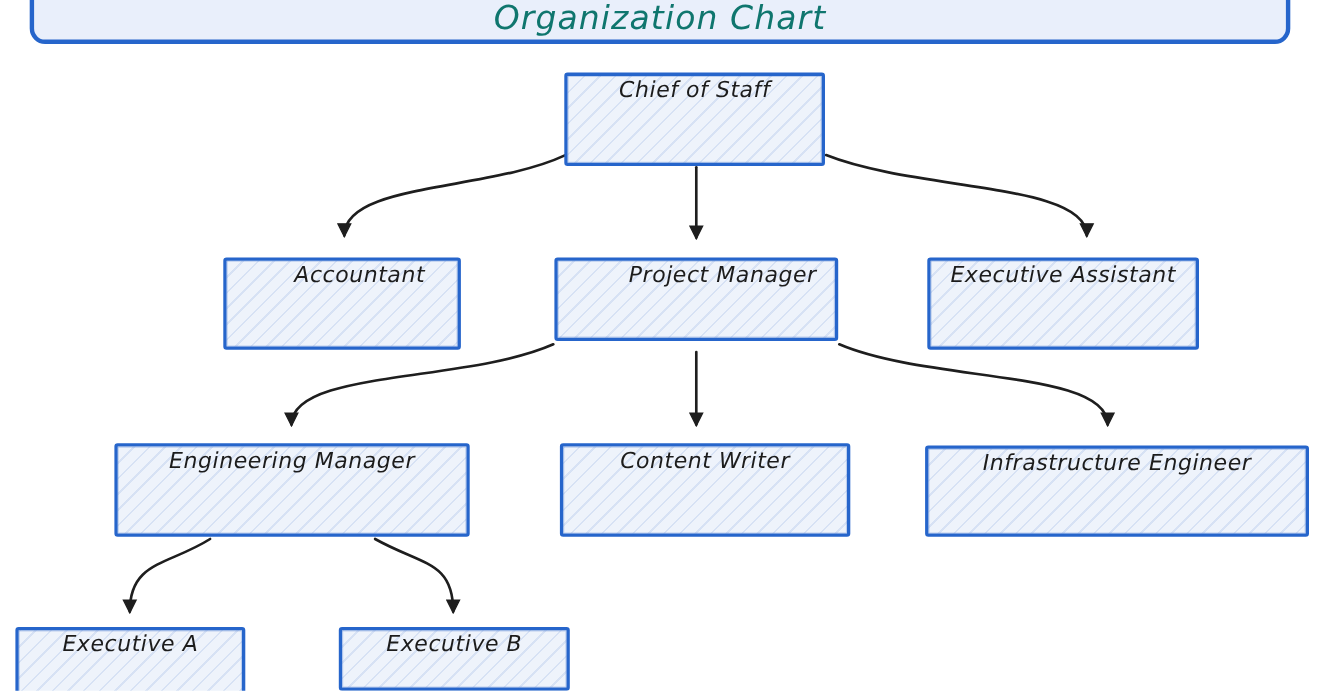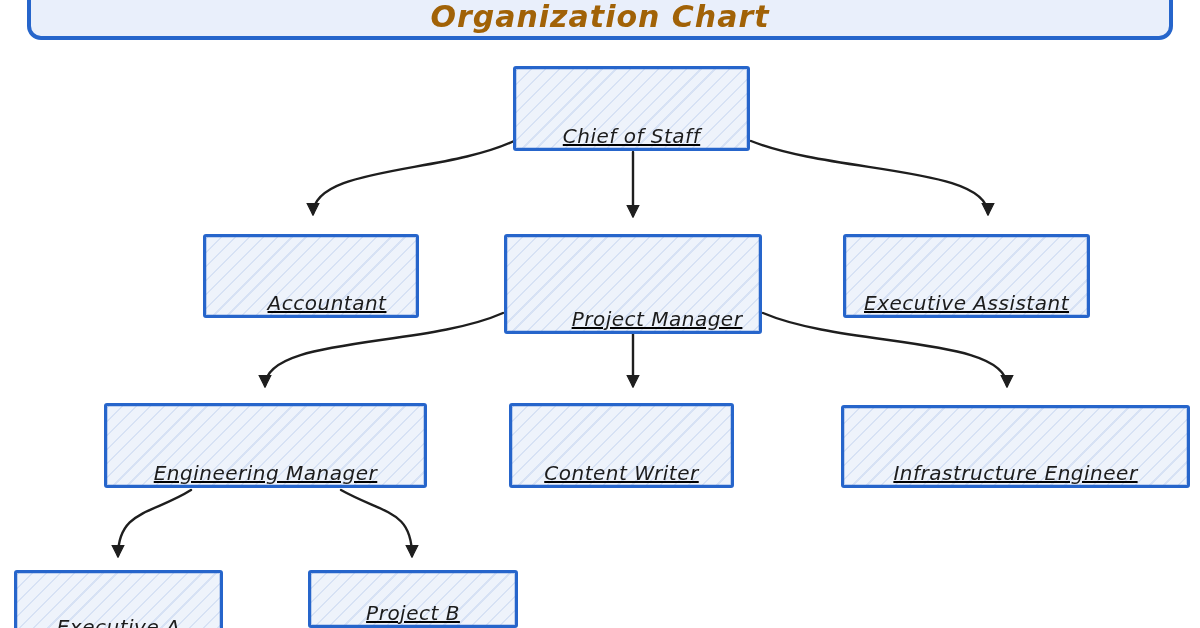--- a/index.html
+++ b/index.html
@@ -29,45 +29,44 @@
     border-radius: 14px;
     display: flex;
     align-items: flex-end;
     justify-content: center;
     box-sizing: border-box;
     padding-bottom: 3px;
   }
   .banner-title {
     font-size: 30px;
     font-style: italic;
-    font-weight: 700;
+    font-weight: 400;
     letter-spacing: 1px;
-    color: #a16207;
+    color: #0f766e;
     line-height: 1.1;
     white-space: nowrap;
   }
   
   .node {
     position: absolute;
     box-sizing: border-box;
     border: 3px solid #2665cb;
     border-radius: 3px;
     background-color: #eef3fb;
     background-image: repeating-linear-gradient(
       135deg,
       rgba(59, 110, 200, 0.13) 0px,
       rgba(59, 110, 200, 0.13) 1.6px,
       transparent 1.6px,
       transparent 10px
     );
     display: flex;
-    align-items: flex-end;
+    align-items: flex-start;
     justify-content: center;
     box-shadow: inset 0 0 0 1px rgba(38, 101, 203, 0.25);
-    text-decoration: underline;
   }
   .node-label {
     font-size: 20px;
     font-style: italic;
     font-weight: 500;
     color: #1c1c1c;
     white-space: nowrap;
     letter-spacing: 0.5px;
   }
   
@@ -112,36 +111,36 @@
     <div class="banner-title">Organization Chart</div>
   </div>
 
   <div id="nodes-layer">
       <div class="node" style="left: 513px; top: 66px; width: 237px; height: 85px;">
         <span class="node-label">Chief of Staff</span>
       </div>
       <div class="node" style="left: 203px; top: 234px; width: 216px; height: 84px; padding-left: 32px;">
         <span class="node-label">Accountant</span>
       </div>
-      <div class="node" style="left: 504px; top: 234px; width: 258px; height: 100px; padding-left: 48px;">
+      <div class="node" style="left: 504px; top: 234px; width: 258px; height: 76px; padding-left: 48px;">
         <span class="node-label">Project Manager</span>
       </div>
       <div class="node" style="left: 843px; top: 234px; width: 247px; height: 84px;">
         <span class="node-label">Executive Assistant</span>
       </div>
       <div class="node" style="left: 104px; top: 403px; width: 323px; height: 85px;">
         <span class="node-label">Engineering Manager</span>
       </div>
-      <div class="node" style="left: 509px; top: 403px; width: 225px; height: 85px;">
+      <div class="node" style="left: 509px; top: 403px; width: 264px; height: 85px;">
         <span class="node-label">Content Writer</span>
       </div>
       <div class="node" style="left: 841px; top: 405px; width: 349px; height: 83px;">
         <span class="node-label">Infrastructure Engineer</span>
       </div>
       <div class="node" style="left: 14px; top: 570px; width: 209px; height: 72px;">
         <span class="node-label">Executive A</span>
       </div>
       <div class="node" style="left: 308px; top: 570px; width: 210px; height: 58px;">
-        <span class="node-label">Project B</span>
+        <span class="node-label">Executive B</span>
       </div>
     </div>
 
 </div>
 
 </body></html>

